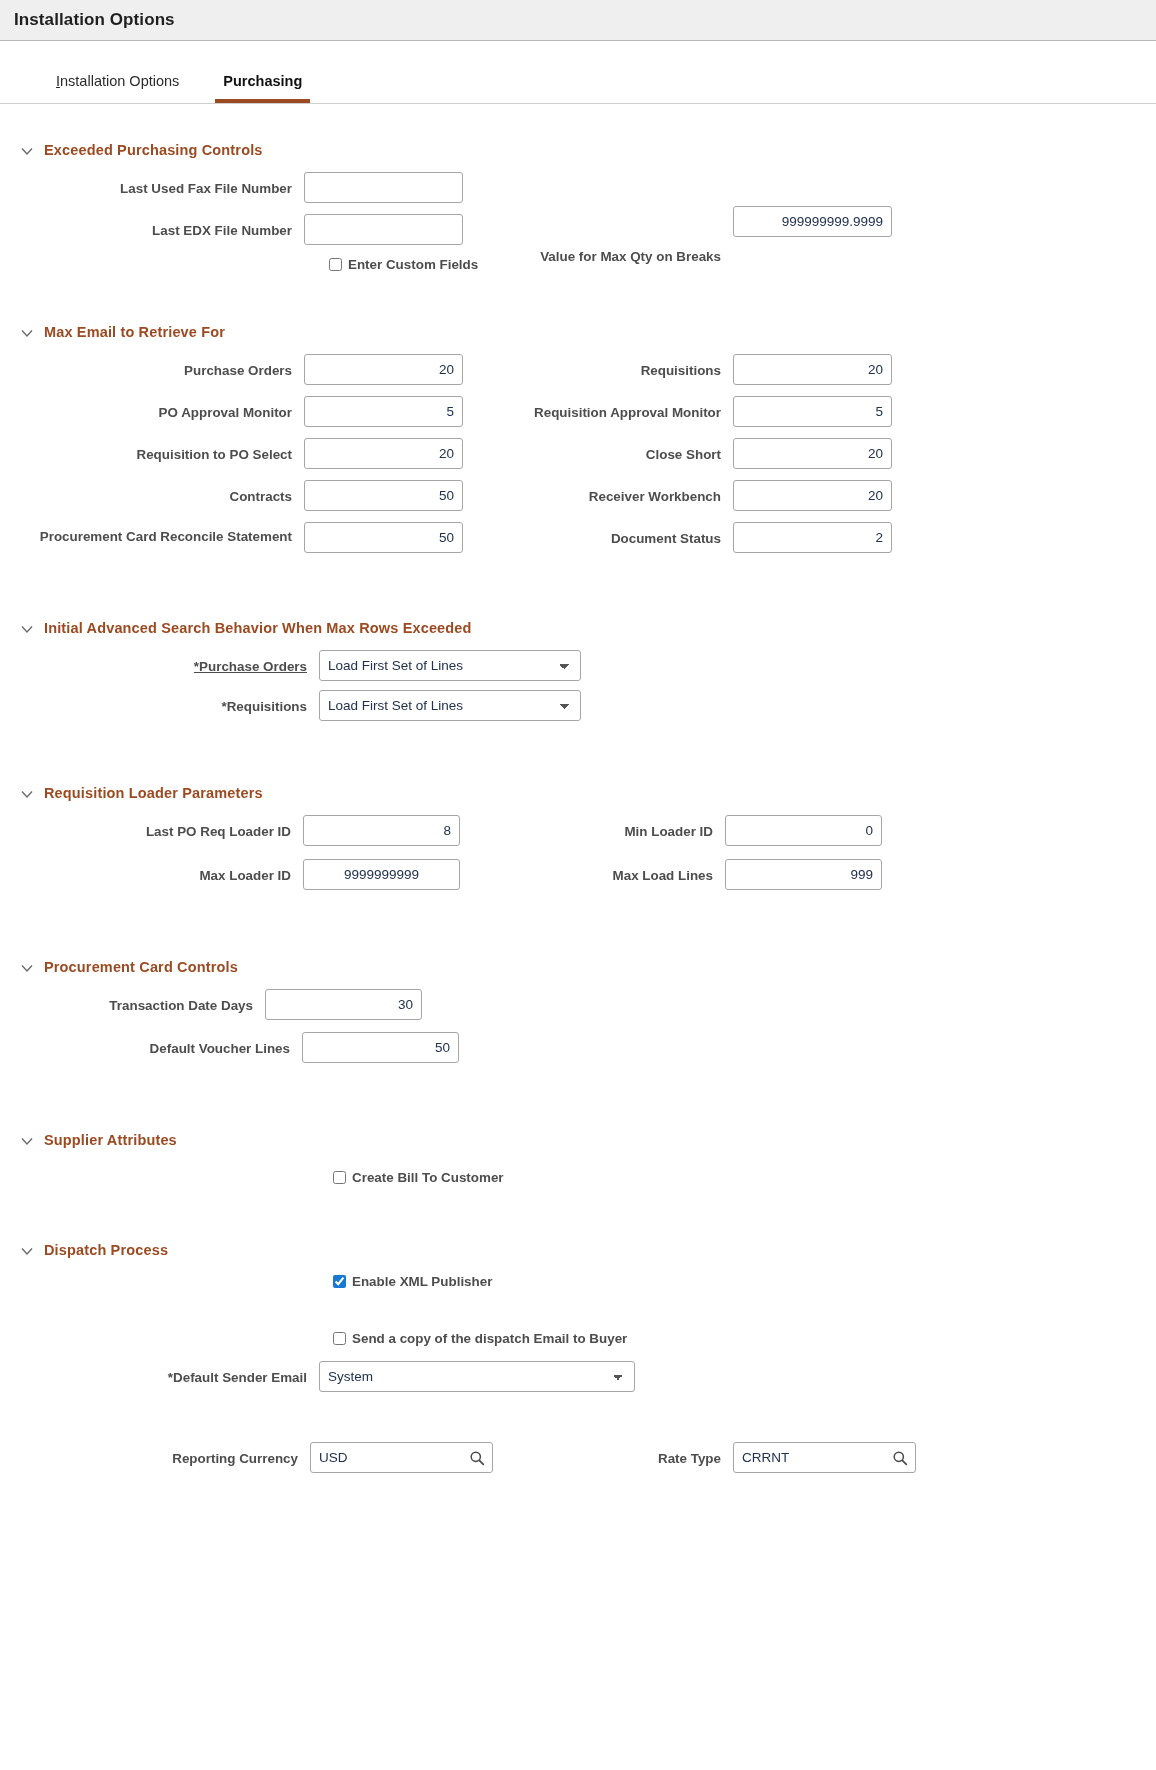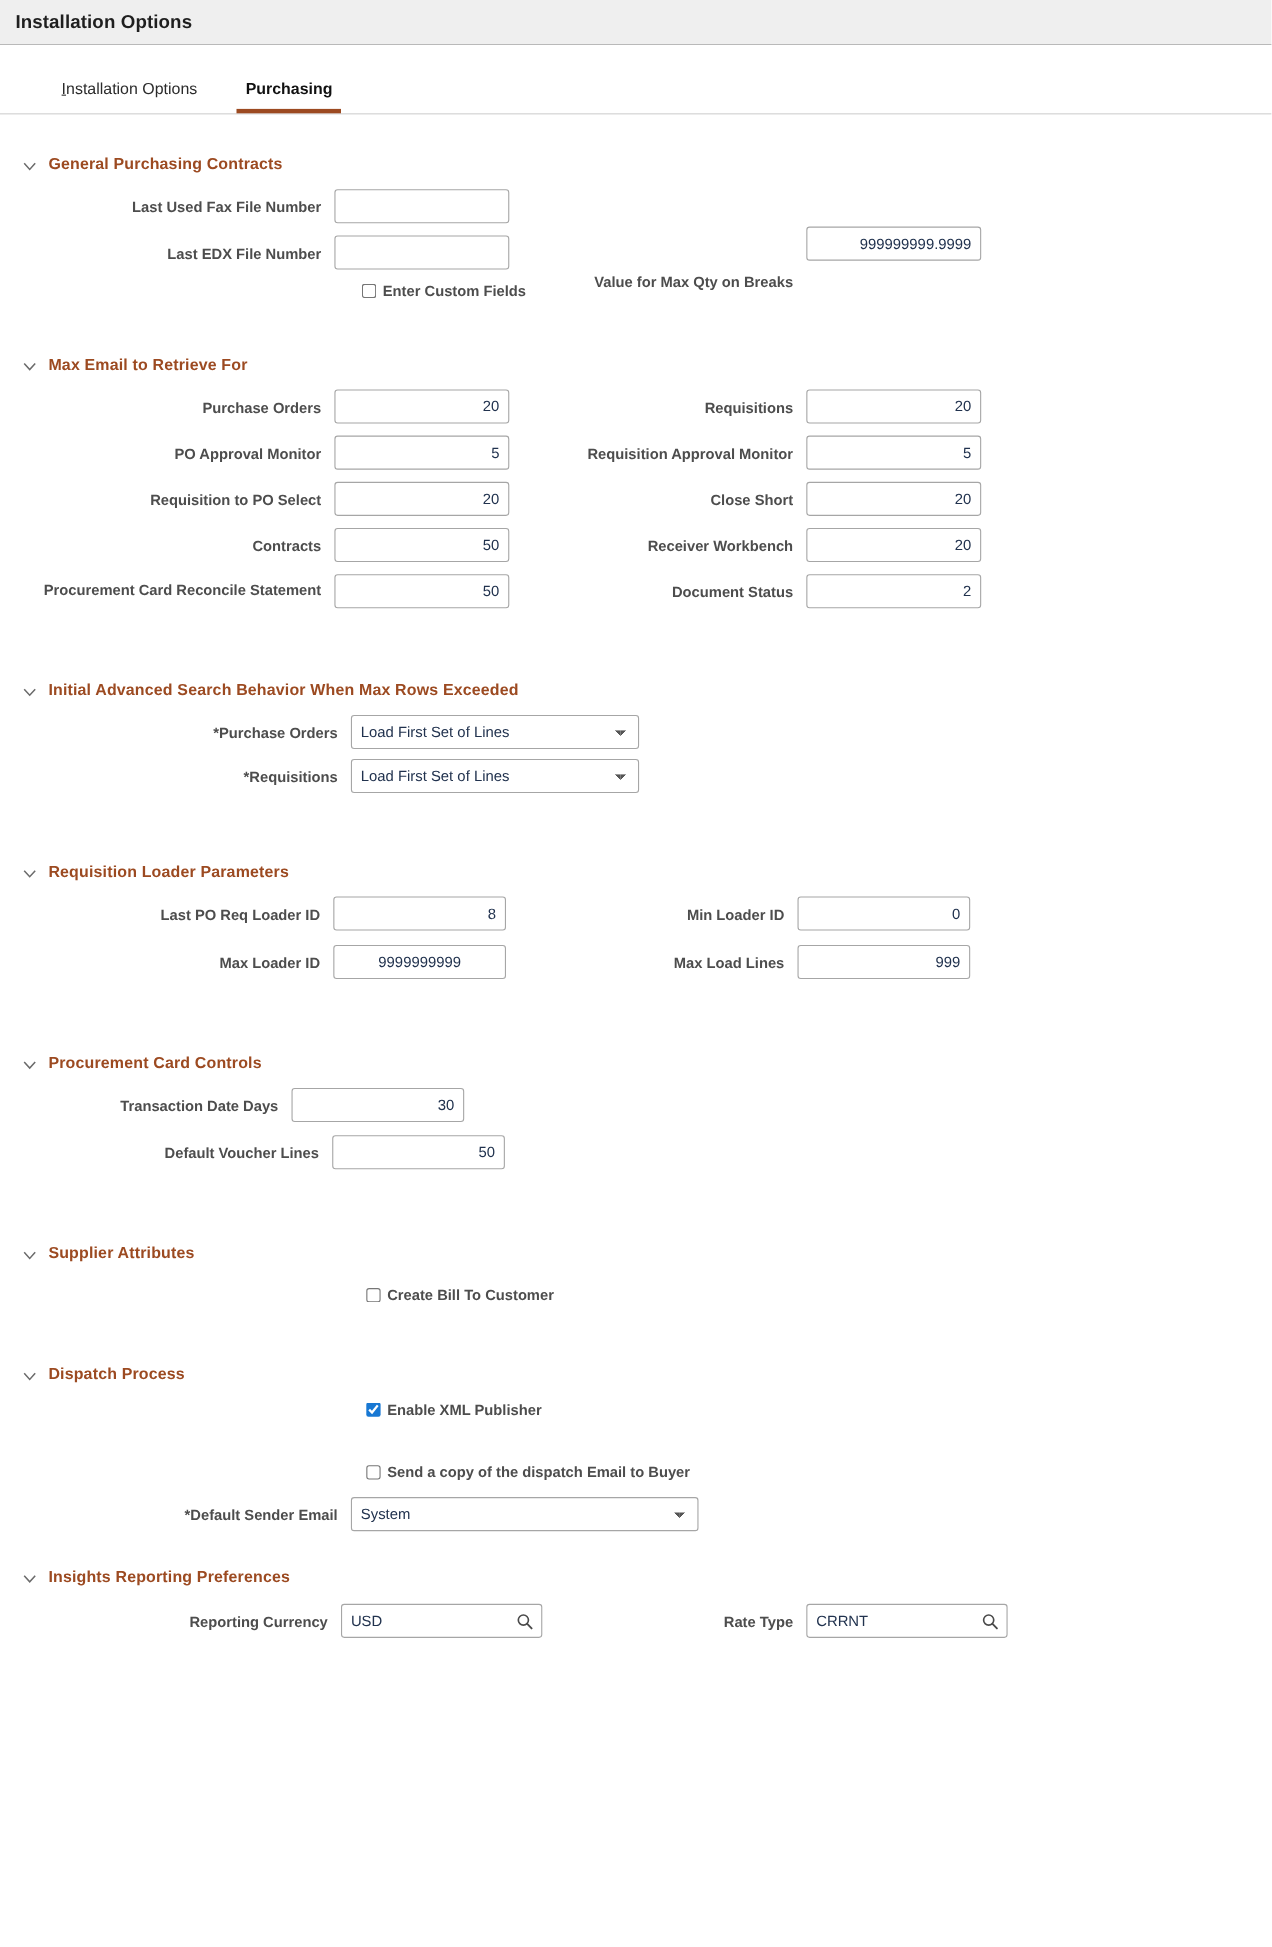--- a/index.html
+++ b/index.html
@@ -130,21 +130,21 @@
 
 <div class="content">
 
   <div class="section" style="padding-top:38px;">
     <div class="sec-head">
       <span class="chev">
         <svg width="14" height="14" viewBox="0 0 14 14">
             <path d="M2 4.5 L7 10 L12 4.5" fill="none" stroke="#6b6b6b" stroke-width="1.4"></path>
           </svg>
       </span>
-      <span>General Purchasing Contracts</span>
+      <span>Exceeded Purchasing Controls</span>
     </div>
 
     <div class="grid" style="margin-top:14px;">
       <div class="row" style="height:42px;">
         <div class="cell">
           <div class="lbl" style="width:292px; margin-right:12px;">Last Used Fax File Number</div>
           <input class="fld num" type="text" style="width: 159px;" value="">
         </div>
       </div>
 
@@ -240,21 +240,21 @@
         <svg width="14" height="14" viewBox="0 0 14 14">
             <path d="M2 4.5 L7 10 L12 4.5" fill="none" stroke="#6b6b6b" stroke-width="1.4"></path>
           </svg>
       </span>
       <span>Initial Advanced Search Behavior When Max Rows Exceeded</span>
     </div>
 
     <div class="grid" style="margin-top:14px;">
       <div class="row" style="height:40px;">
         <div class="cell">
-          <div class="lbl" style="width:307px; margin-right:12px;">*Purchase Orders</div>
+          <div class="lbl" style="width:307px; margin-right:12px;text-decoration:underline;">*Purchase Orders</div>
           <select class="fld" style="width:262px;">
             <option>Load First Set of Lines</option>
           </select>
         </div>
       </div>
       <div class="row" style="height:40px;">
         <div class="cell">
           <div class="lbl" style="width:307px; margin-right:12px;">*Requisitions</div>
           <select class="fld" style="width:262px;">
             <option>Load First Set of Lines</option>
@@ -363,28 +363,20 @@
       <div class="cell">
         <div class="lbl" style="width:307px; margin-right:12px;">*Default Sender Email</div>
         <select class="fld" style="width:316px;">
           <option>System</option>
         </select>
       </div>
     </div>
   </div>
 
   <div class="section" style="padding-top:34px;">
-    <div class="sec-head">
-      <span class="chev">
-        <svg width="14" height="14" viewBox="0 0 14 14">
-            <path d="M2 4.5 L7 10 L12 4.5" fill="none" stroke="#6b6b6b" stroke-width="1.4"></path>
-          </svg>
-      </span>
-      <span>Insights Reporting Preferences</span>
-    </div>
 
     <div class="row" style="margin-top:16px;">
       <div class="cell">
         <div class="lbl" style="width:298px; margin-right:12px;">Reporting Currency</div>
         <span class="prompt-wrap">
           <input class="fld" type="text" style="width: 183px;" value="USD">
           <span class="mag">
             <svg width="16" height="16" viewBox="0 0 16 16">
               <circle cx="6.8" cy="6.8" r="4.6" fill="none" stroke="#4a4a4a" stroke-width="1.5"></circle>
               <line x1="10.3" y1="10.3" x2="14.3" y2="14.4" stroke="#4a4a4a" stroke-width="1.7" stroke-linecap="round"></line>

